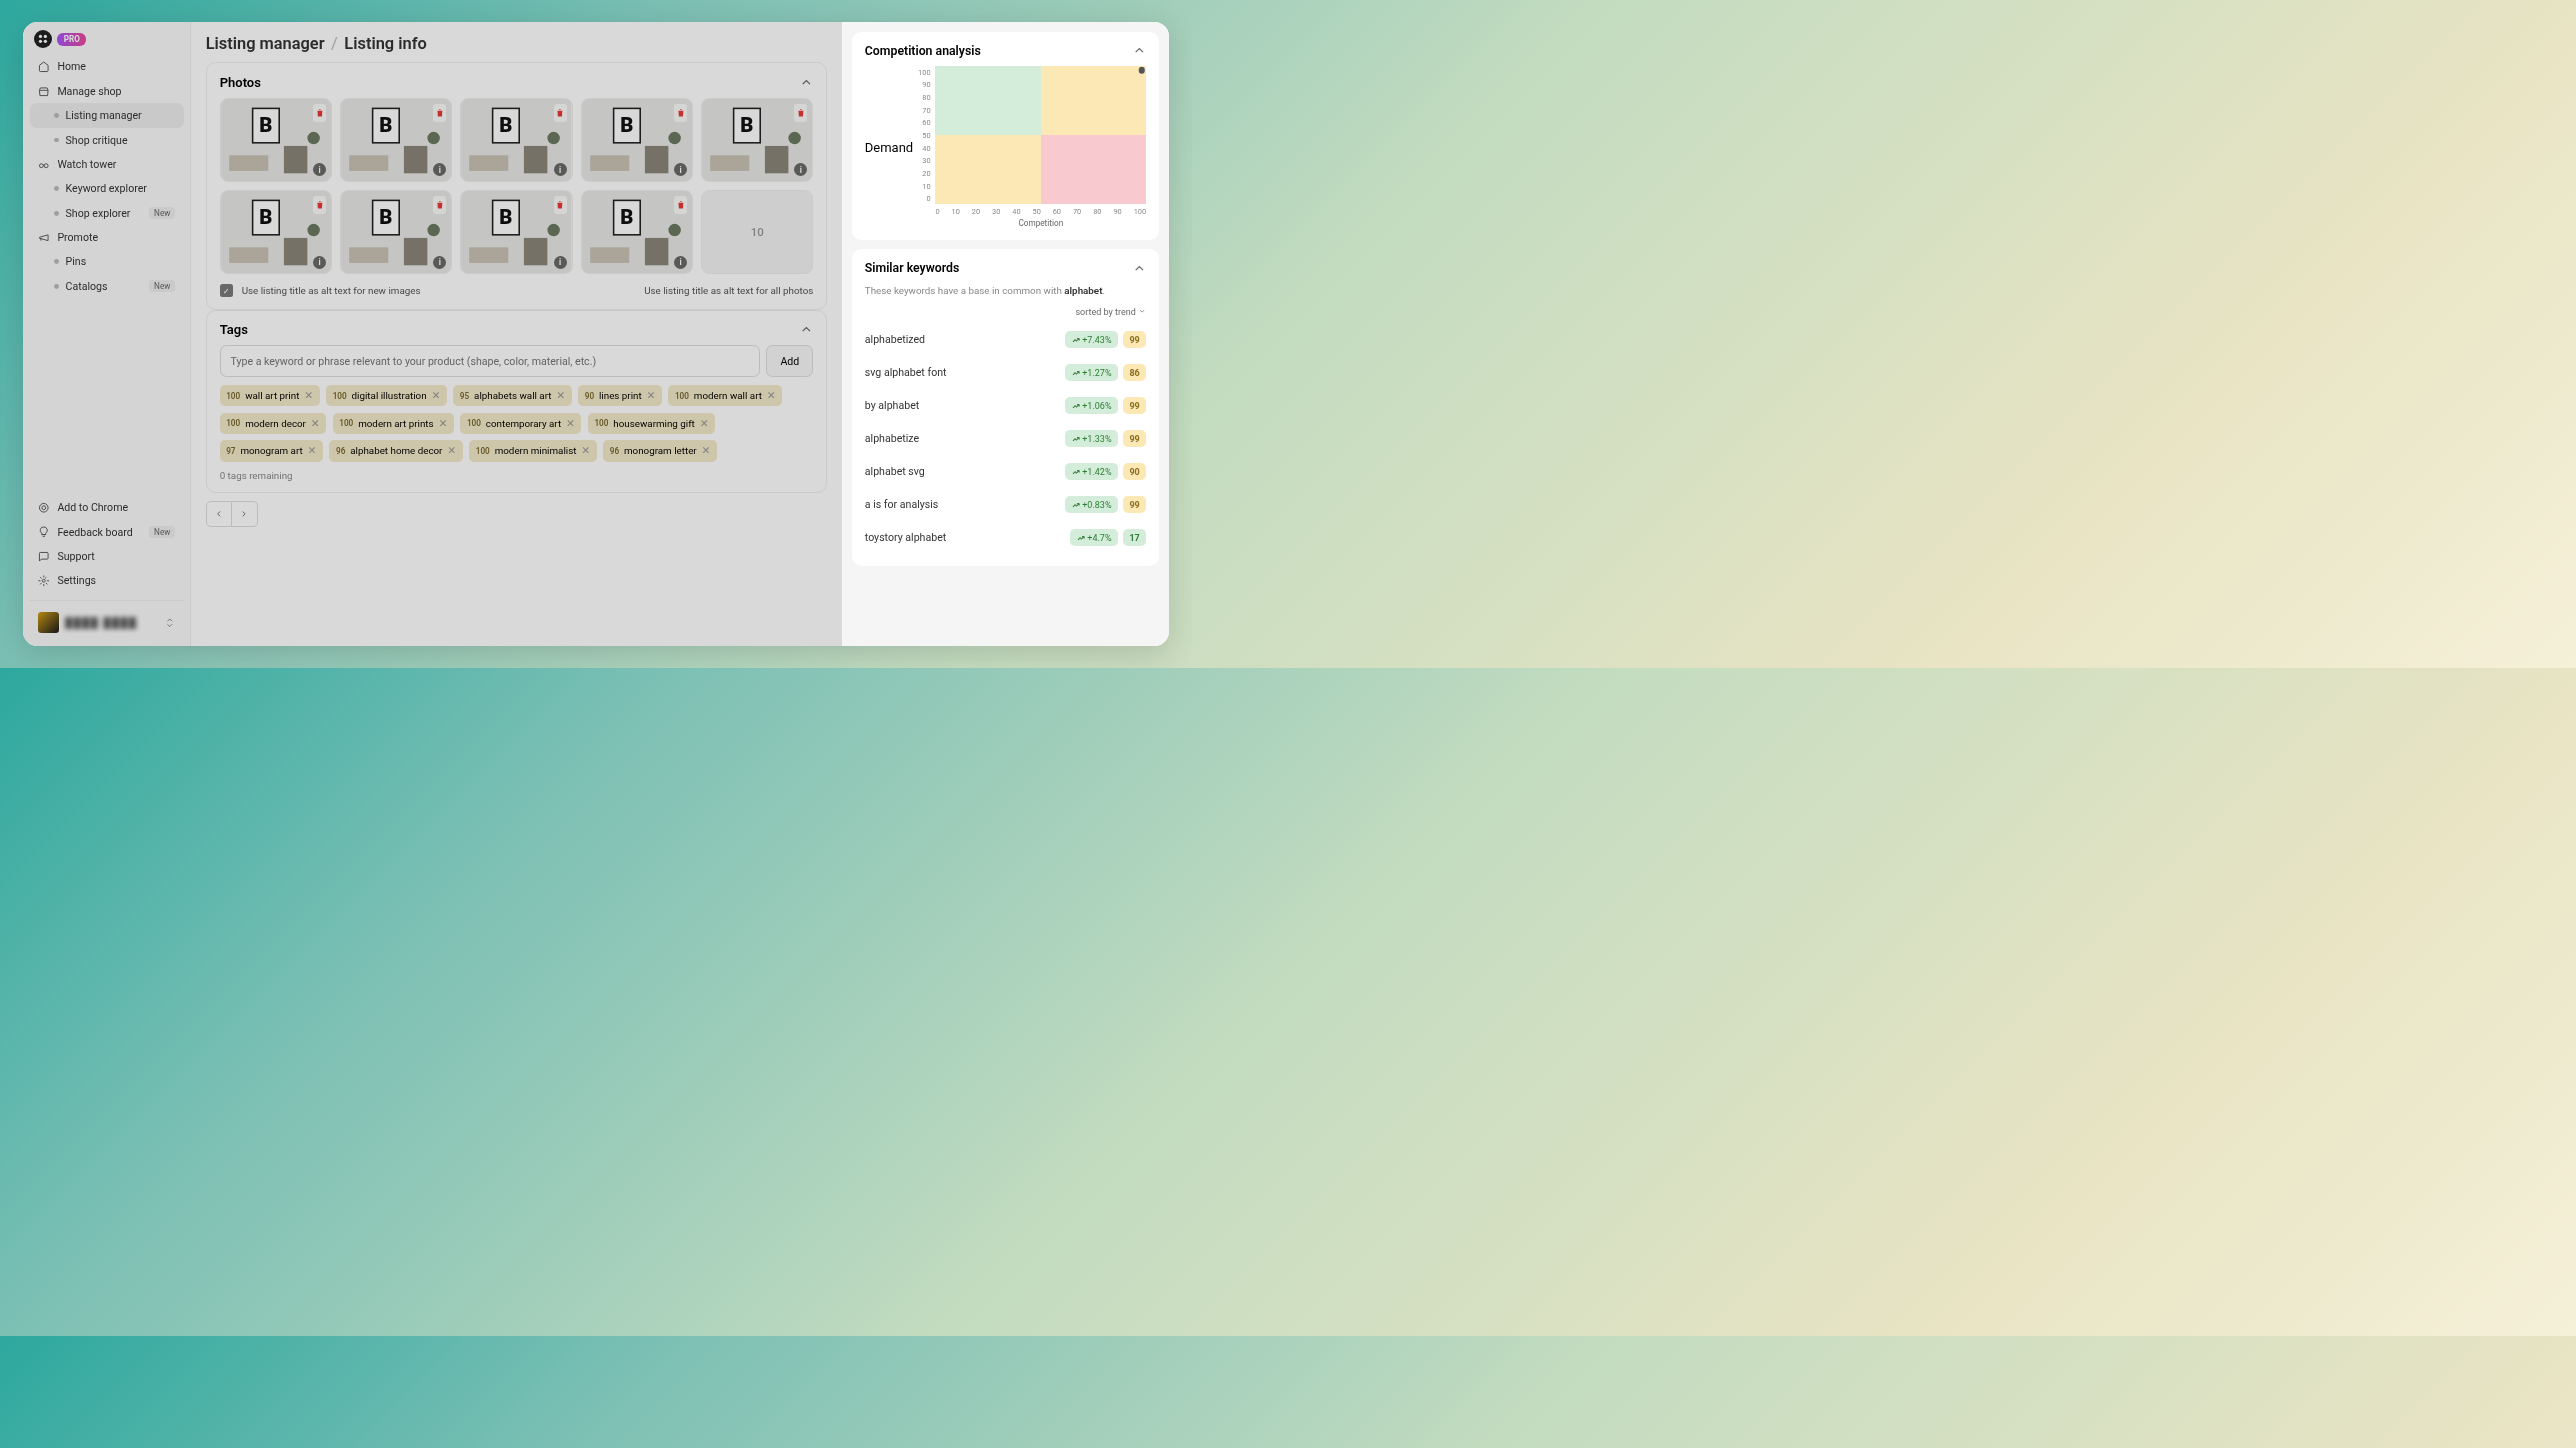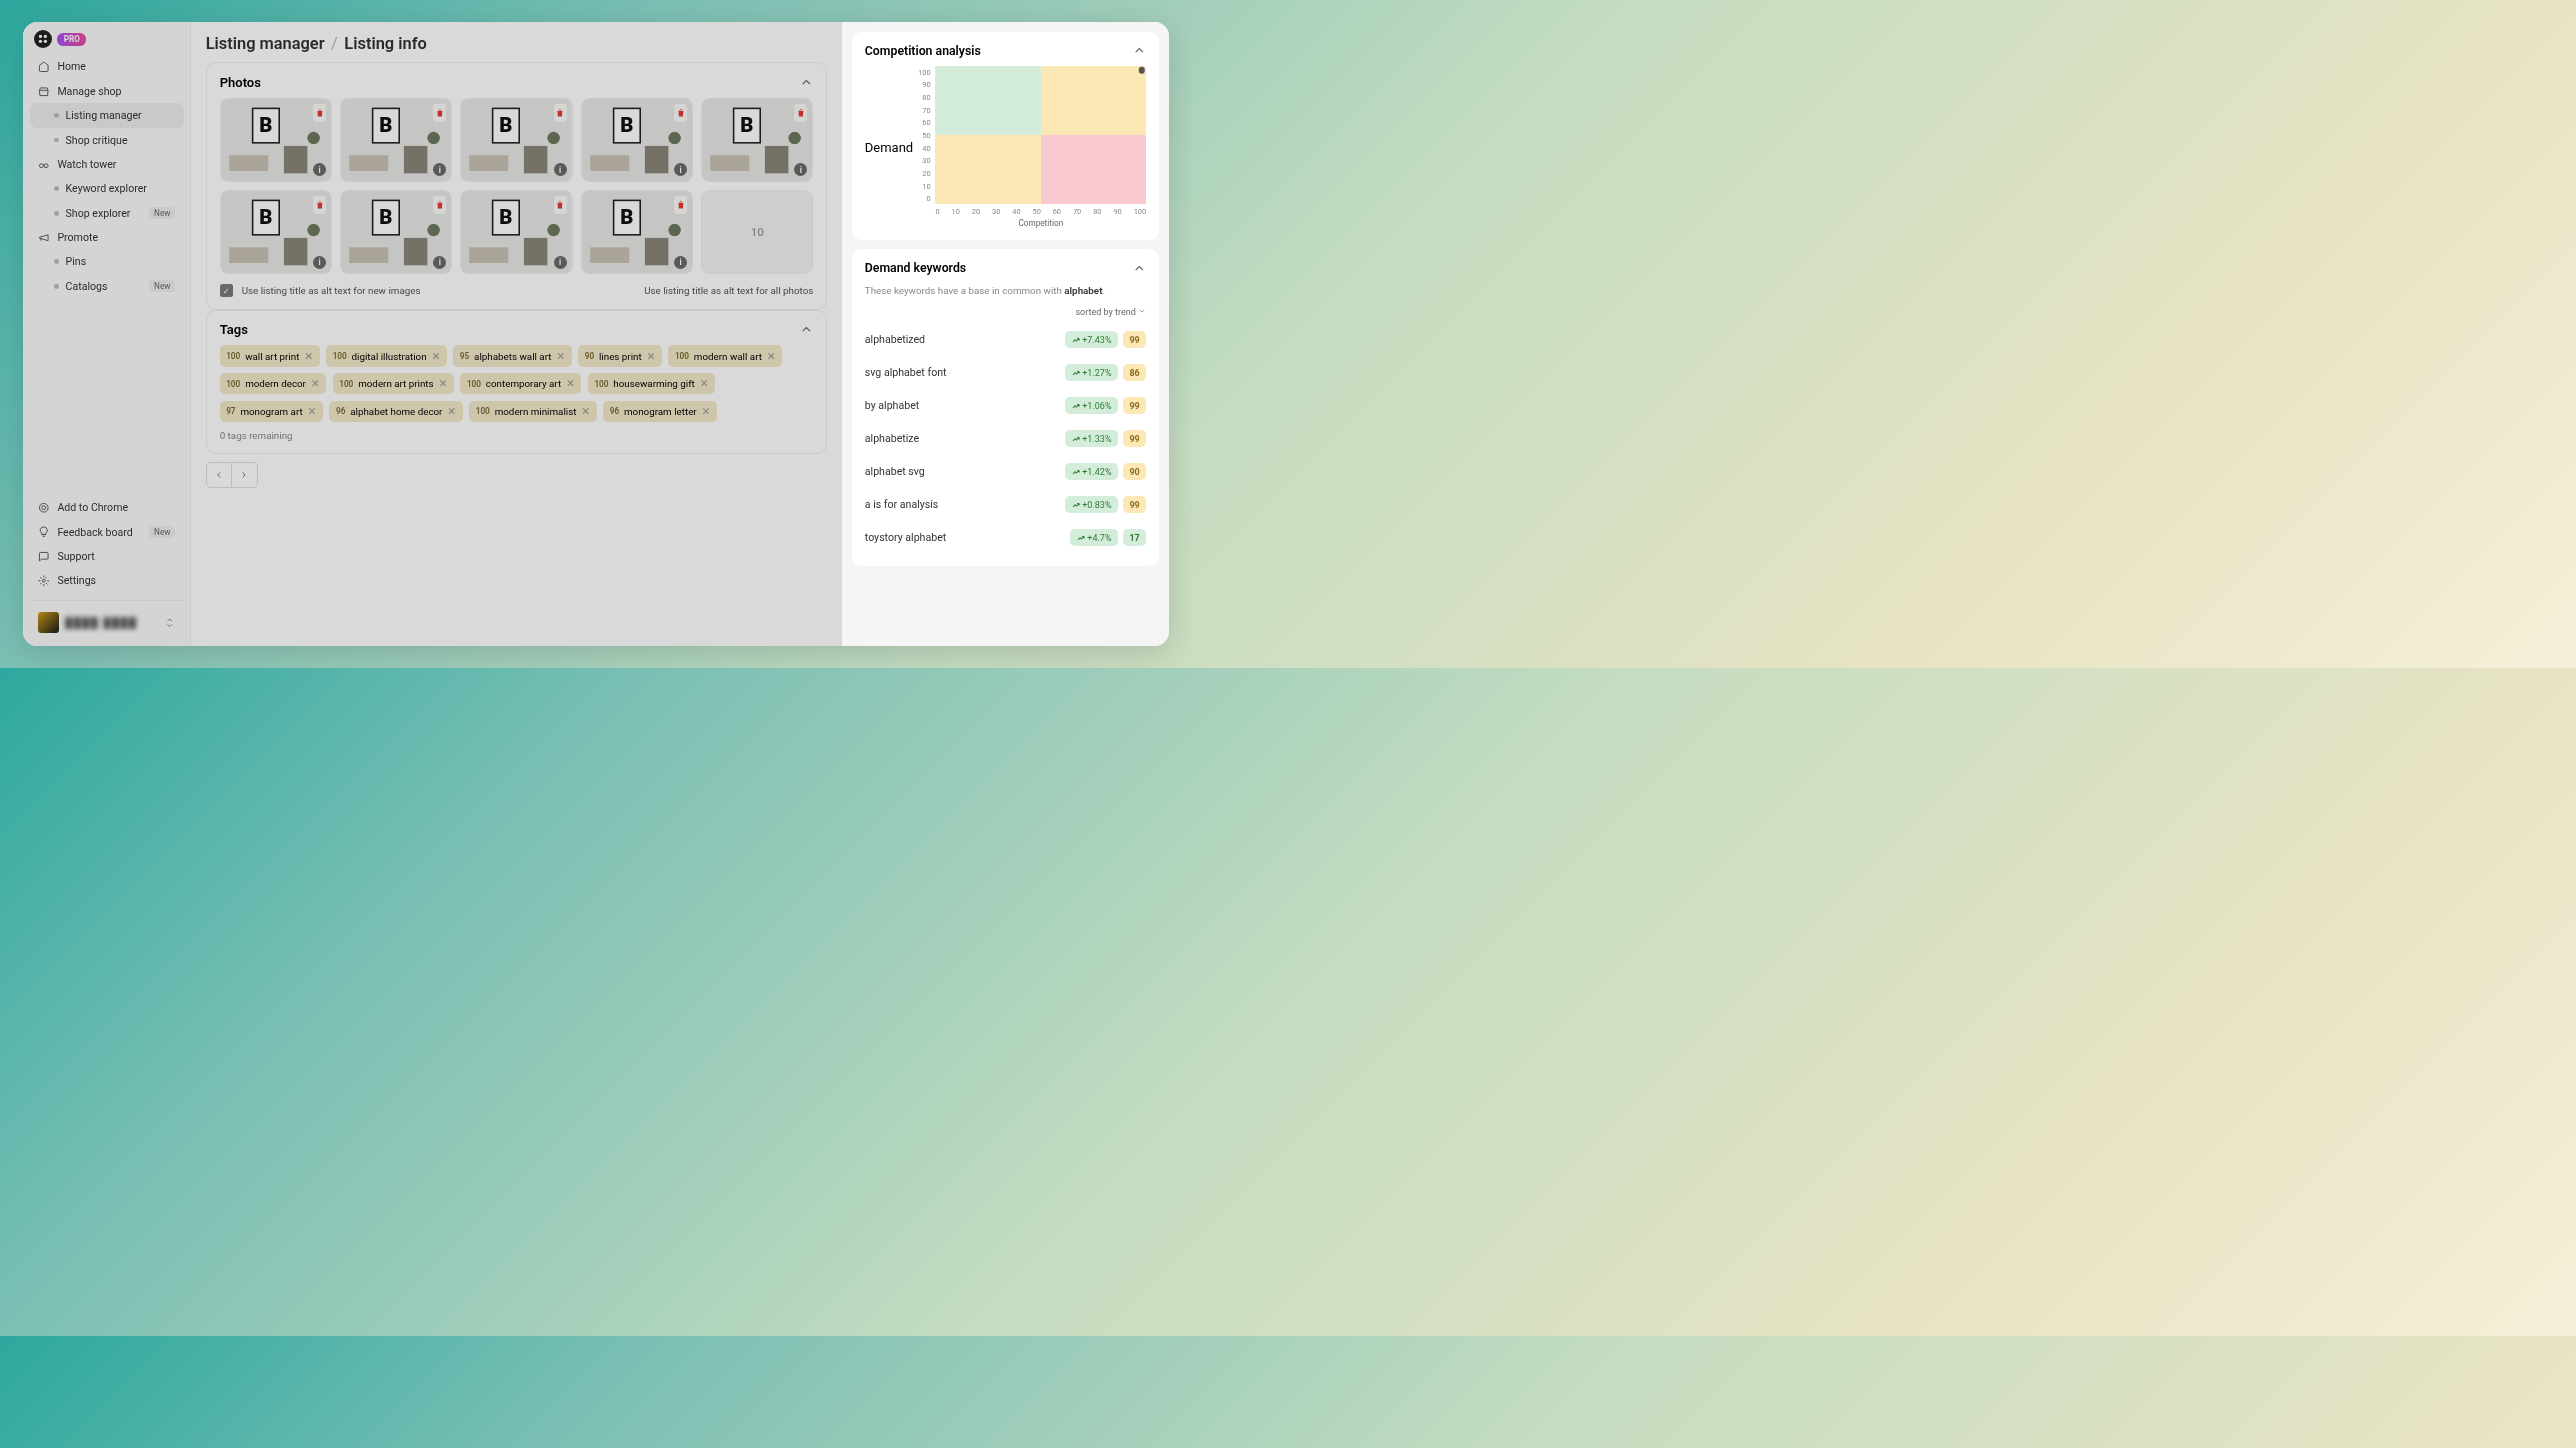--- a/index.html
+++ b/index.html
@@ -344,20 +344,24 @@
       </div>
     </div>
 
     <div class="card">
       <div class="card-header">
         <span>Tags</span>
         <svg class="chev" width="14.7" height="14.7" viewBox="0 0 24 24" fill="none" stroke="currentColor" stroke-width="2">
               <path d="M18 15l-6-6-6 6"></path>
             </svg>
       </div>
+      <div class="tag-input-row">
+        <input class="tag-input" placeholder="Type a keyword or phrase relevant to your product (shape, color, material, etc.)" style="">
+        <button class="add-btn">Add</button>
+      </div>
       <div class="tags-wrap" id="tags-wrap">
             <div class="tag">
               <span class="score">100</span>
               <span>wall art print</span>
               <span class="x">✕</span>
             </div>
             <div class="tag">
               <span class="score">100</span>
               <span>digital illustration</span>
               <span class="x">✕</span>
@@ -481,21 +485,21 @@
                 <span>90</span>
                 <span>100</span>
               </div>
           <div class="xlbl">Competition</div>
         </div>
       </div>
     </div>
 
     <div class="rp-card">
       <div class="rp-title">
-        <span>Demand keywords</span>
+        <span>Similar keywords</span>
         <svg class="chev" width="14.7" height="14.7" viewBox="0 0 24 24" fill="none" stroke="#666" stroke-width="2">
               <path d="M18 15l-6-6-6 6"></path>
             </svg>
       </div>
       <p class="sk-desc">
         <span>These keywords have a base in common with </span><b>alphabet</b><span>.</span>
       </p>
       <div class="sort-row">
         <span>sorted by trend</span>
         <svg width="8.2" height="8.2" viewBox="0 0 24 24" fill="none" stroke="#666" stroke-width="2">

